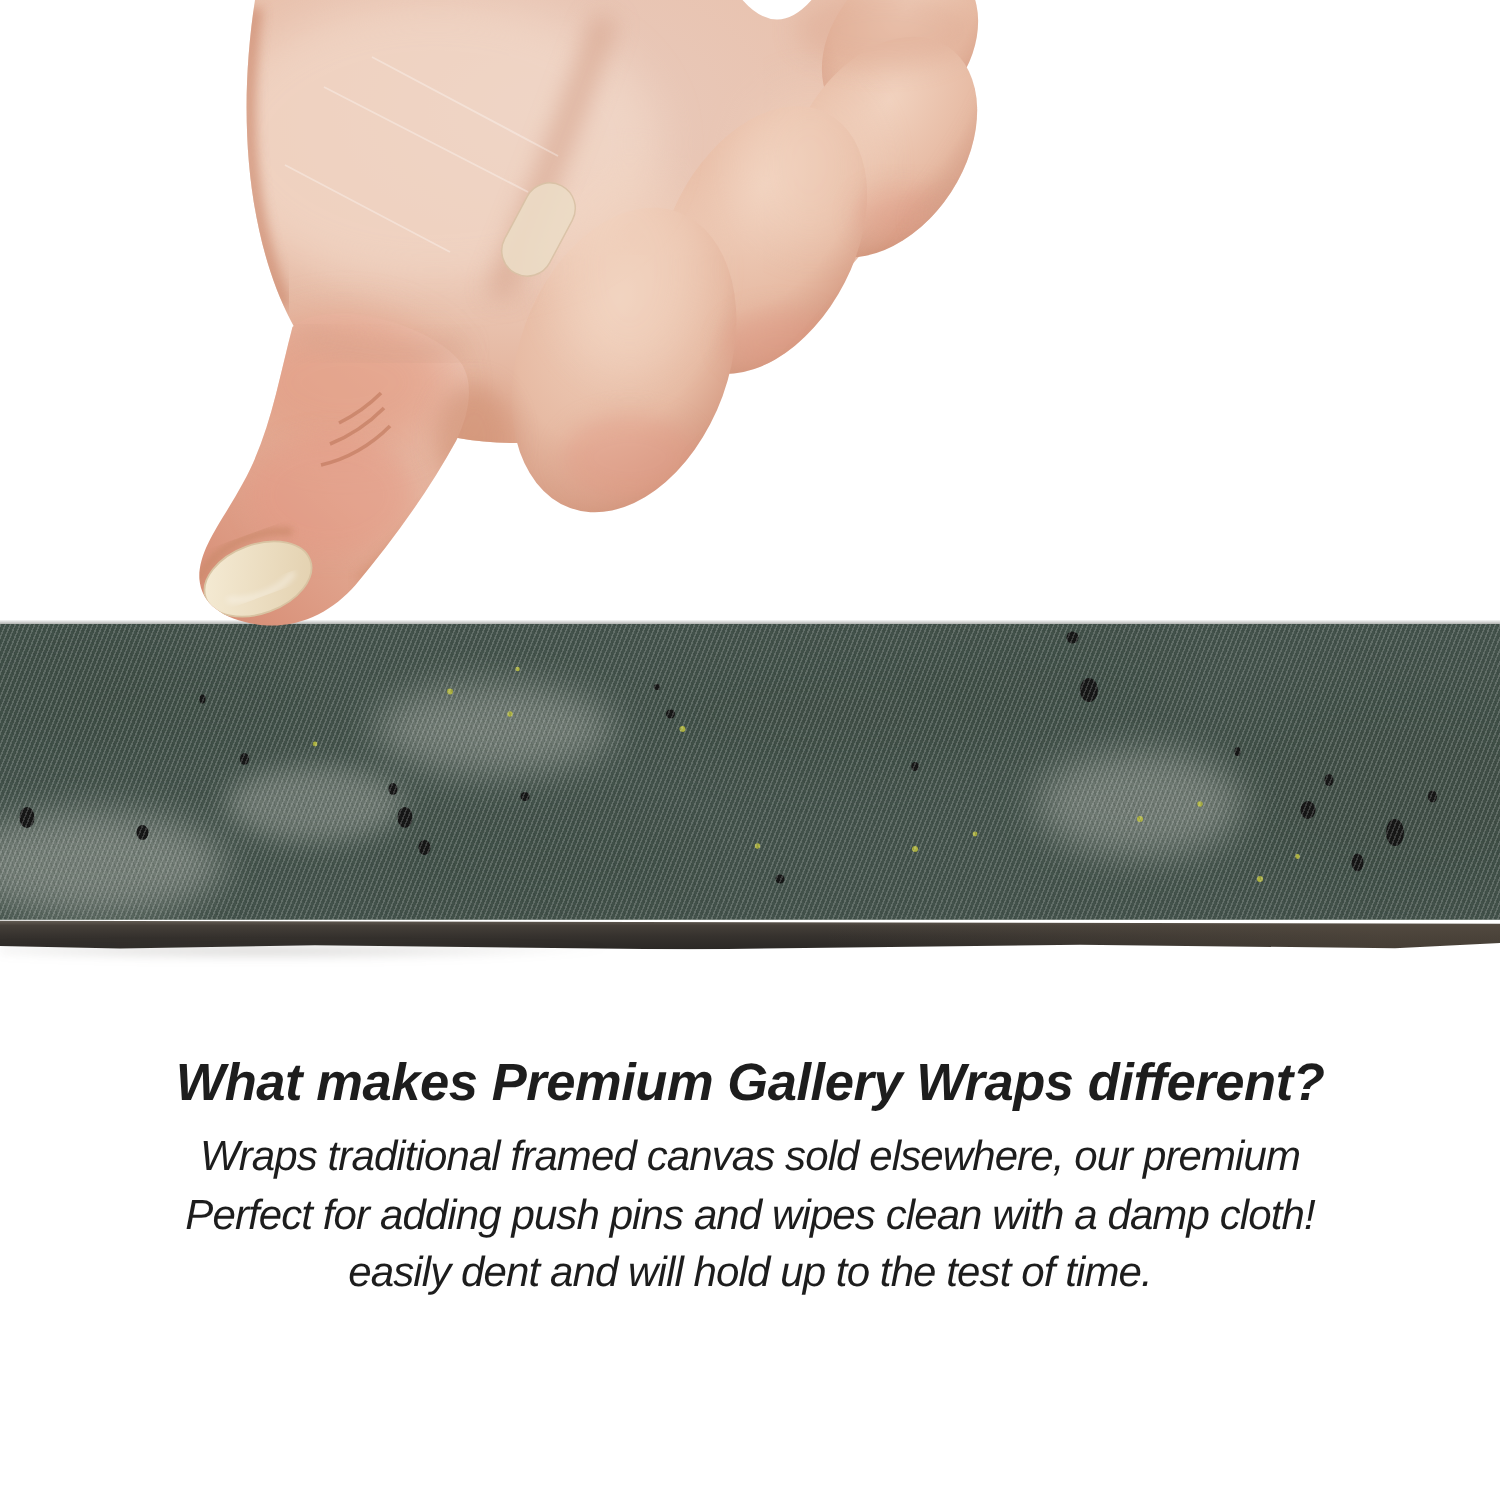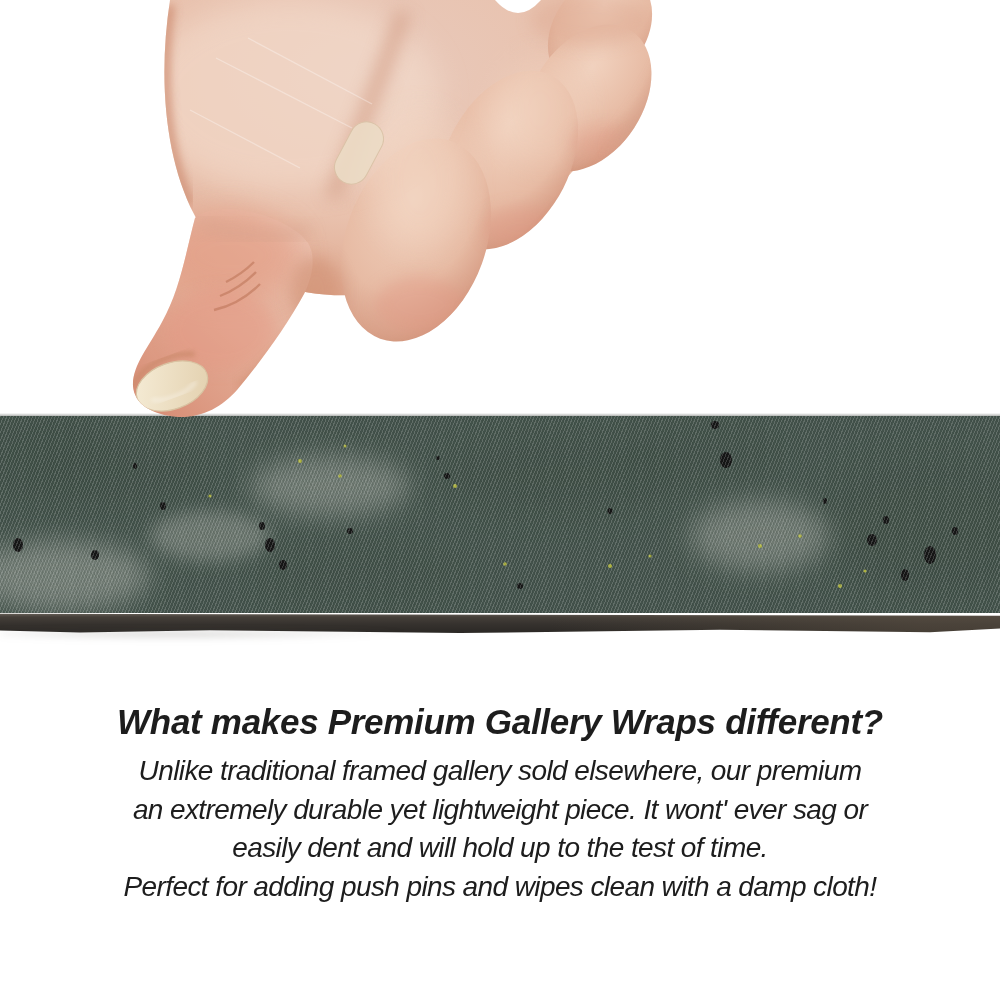--- a/index.html
+++ b/index.html
@@ -272,19 +272,18 @@
           <circle cx="865" cy="155" r="1.6"></circle>
       </g>
     </svg>
     <div class="weave"></div>
     <div class="strip-edge"></div>
     <div class="strip-shadow"></div>
   </div>
 
   <div class="copy">
     <h2 class="heading">What makes Premium Gallery Wraps different?</h2>
-    <div class="bodyline">Unlike traditional framed gallery sold elsewhere, our premium</div>
-    <div class="bodyline">an extremely durable yet lightweight piece. It wont' ever sag or</div>
+    <div class="bodyline">Wraps traditional framed canvas sold elsewhere, our premium</div>
+    <div class="bodyline">Perfect for adding push pins and wipes clean with a damp cloth!</div>
     <div class="bodyline">easily dent and will hold up to the test of time.</div>
-    <div class="bodyline">Perfect for adding push pins and wipes clean with a damp cloth!</div>
   </div>
 
 </div>
 
 </body></html>

